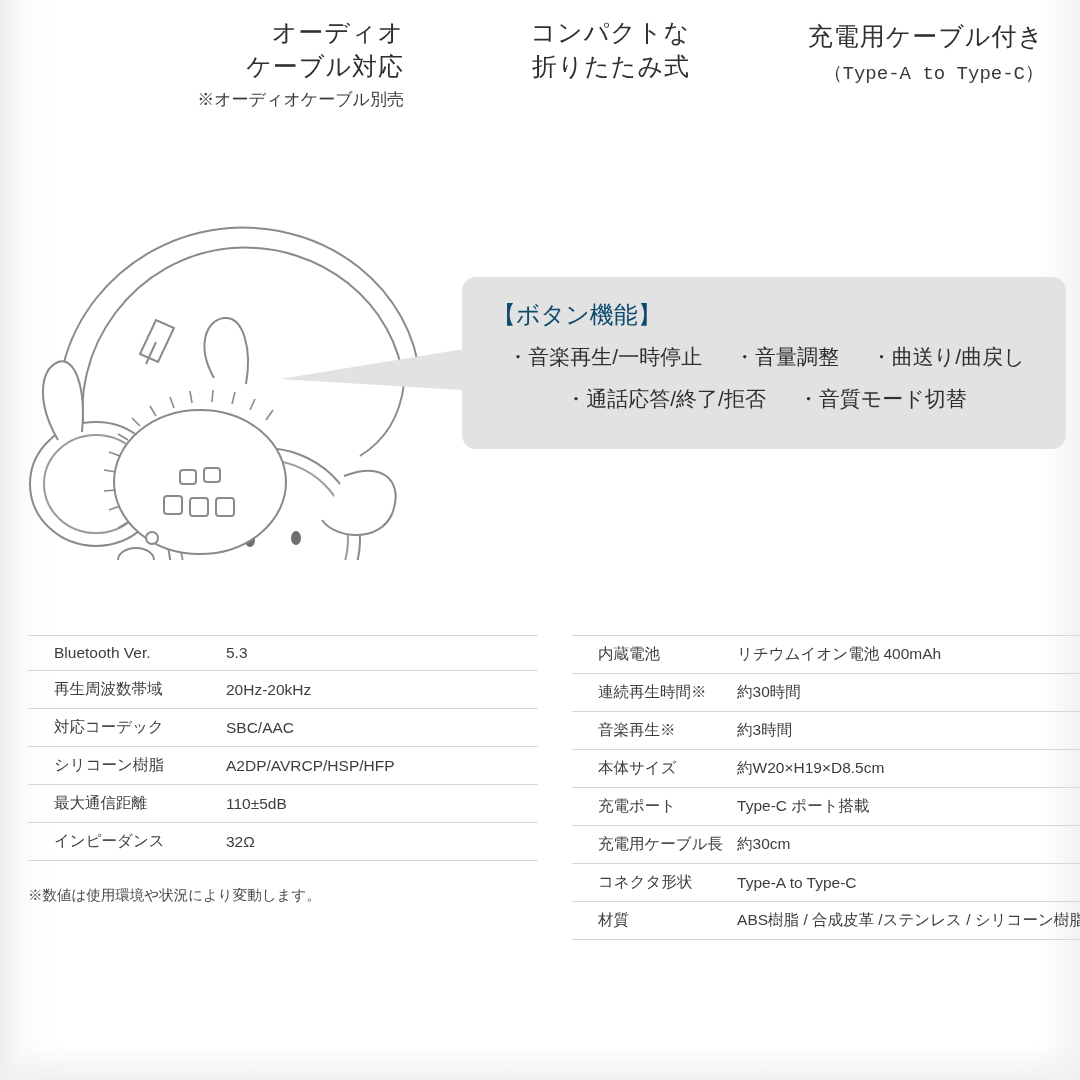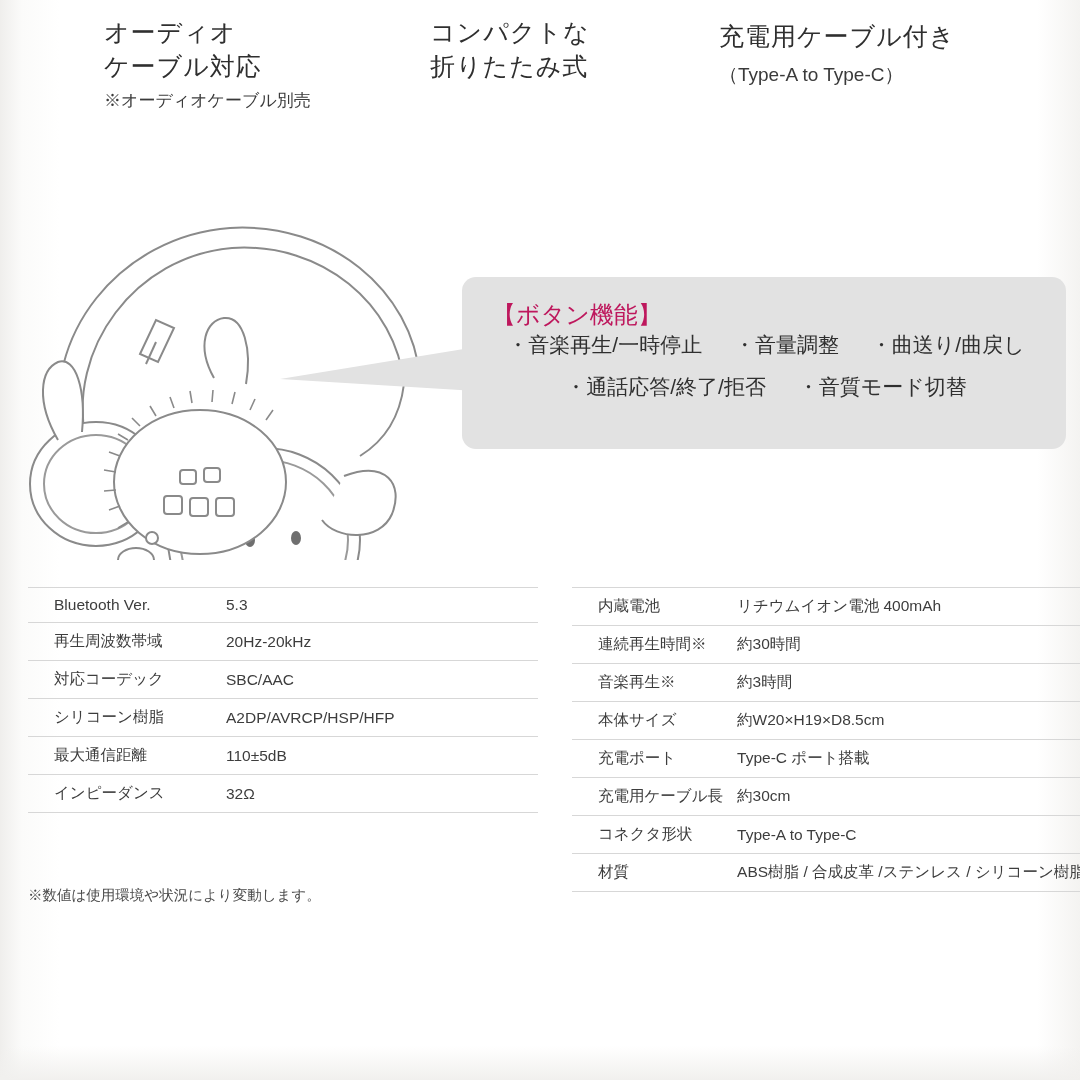--- a/index.html
+++ b/index.html
@@ -33,40 +33,41 @@
   
   .features {
     position: absolute;
     top: 8px;
     left: 0;
     width: 1080px;
     height: 120px;
   }
   .feature {
     position: absolute;
-    text-align: left;
+    text-align: right;
     color: #2f2f2f;
     line-height: 1.35;
   }
   .feature .big {
     font-size: 25px;
     letter-spacing: 1px;
     display: block;
     white-space: nowrap;
   }
   .feature .note {
     font-size: 17px;
     display: block;
     margin-top: 6px;
     color: #3a3a3a;
     white-space: nowrap;
+    font-family: Liberation Mono, monospace;
   }
   .feature.f1 { left: 104px; top: 8px; width: 300px; }
   .feature.f2 { left: 430px; top: 8px; width: 260px; }
-  .feature.f3 { left: 719px; top: 12px; width: 360px; }
+  .feature.f3 { left: 684px; top: 12px; width: 360px; }
   .feature.f3 .note { font-size: 19px; margin-top: 8px; }
 
   
   .illus {
     position: absolute;
     left: 0;
     top: 140px;
     width: 640px;
     height: 420px;
   }
@@ -87,37 +88,37 @@
   .callout-tail {
     position: absolute;
     left: 276px;
     top: 345px;
     width: 200px;
     height: 48px;
     z-index: 2;
   }
   .callout .title {
     font-size: 24px;
-    color: #be185d;
-    margin-bottom: 0;
+    color: #0c4a6e;
+    margin-bottom: 12px;
   }
   .callout .line {
     font-size: 21px;
     color: #2f2f2f;
     margin-bottom: 14px;
     white-space: nowrap;
     text-align: center;
   }
   .callout .line .item + .item { margin-left: 26px; }
 
   
   .spec-wrap {
     position: absolute;
     left: 0; right: 0;
-    top: 587px;
+    top: 635px;
     height: 300px;
   }
   table.spec {
     position: absolute;
     border-collapse: collapse;
     font-size: 15.5px;
     color: #3d3d3d;
   }
   table.spec.left  { left: 28px;  width: 510px; }
   table.spec.right { left: 572px; width: 500px; }

